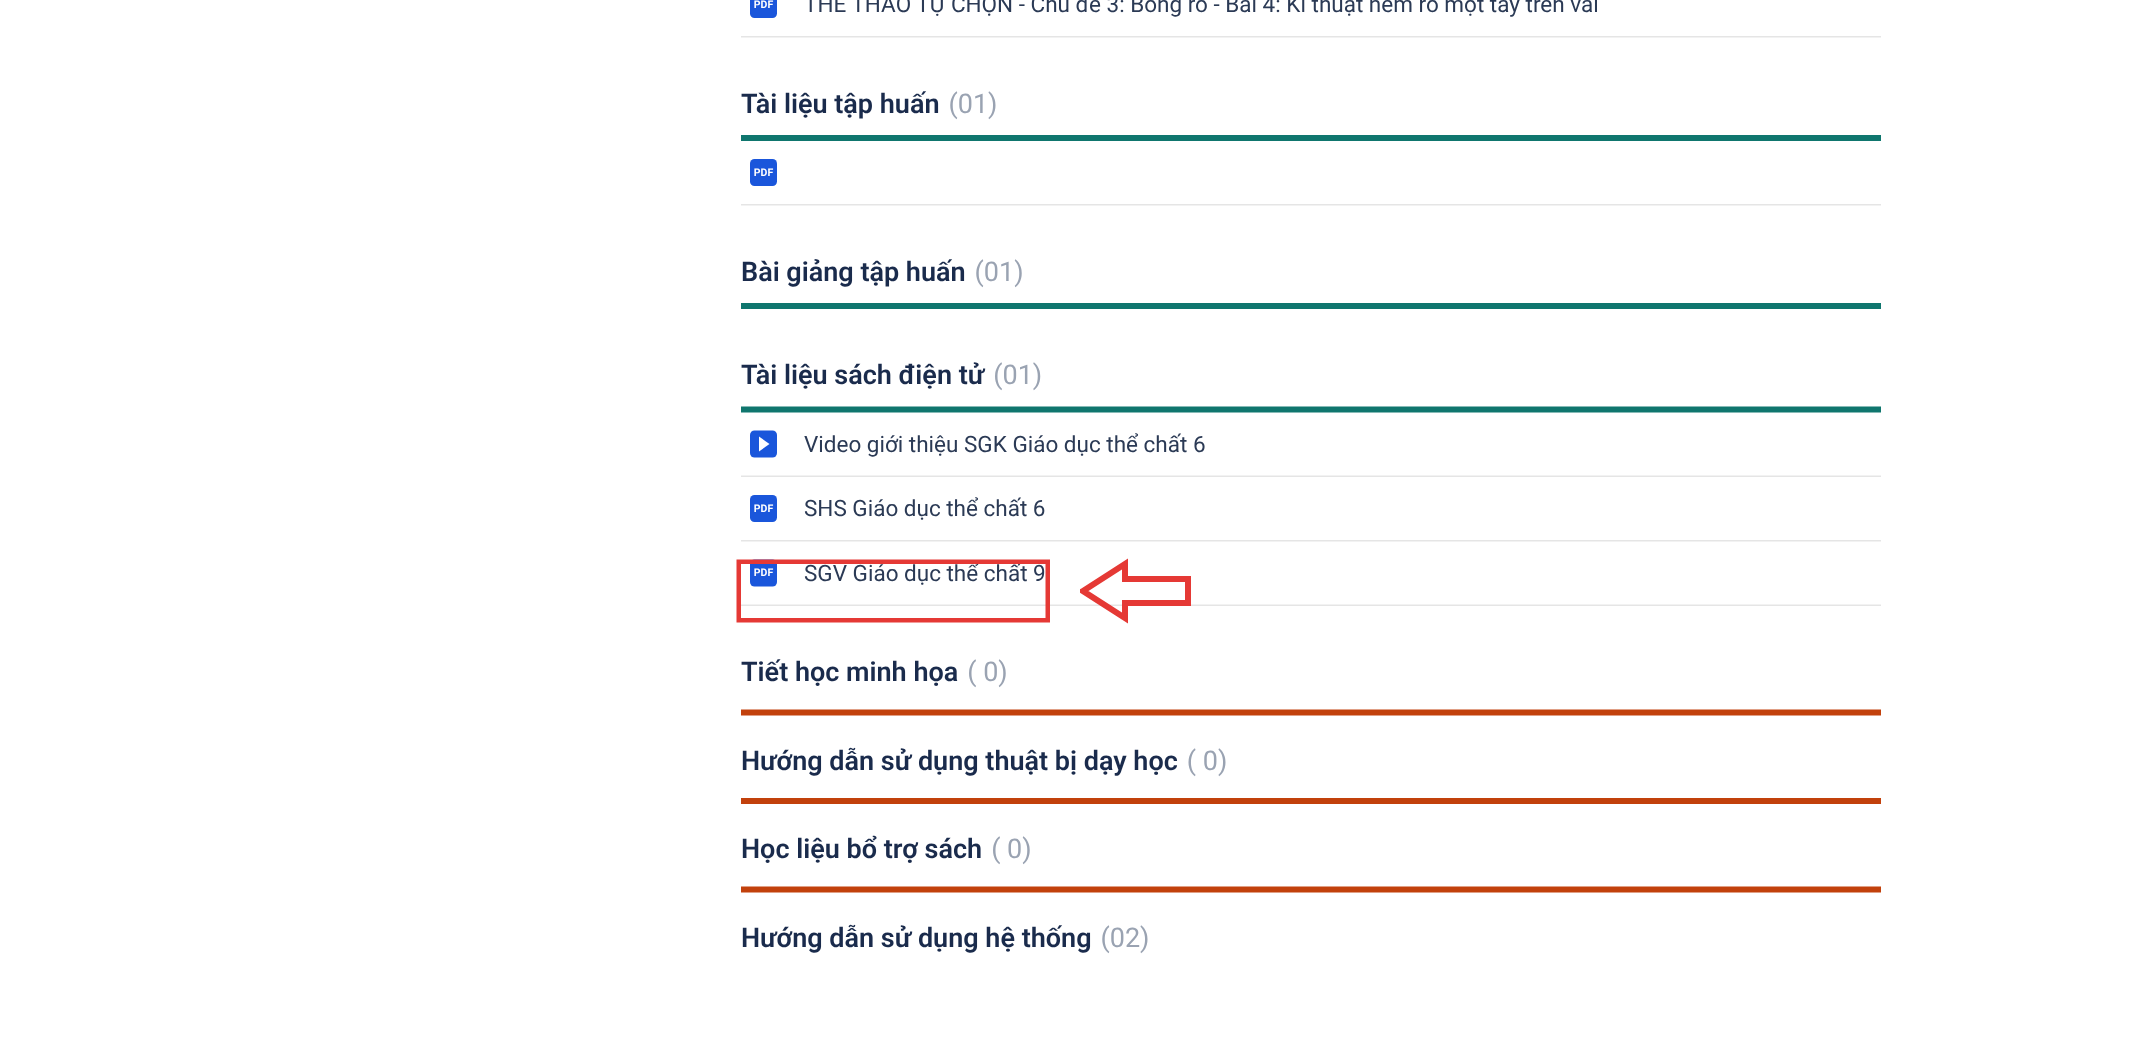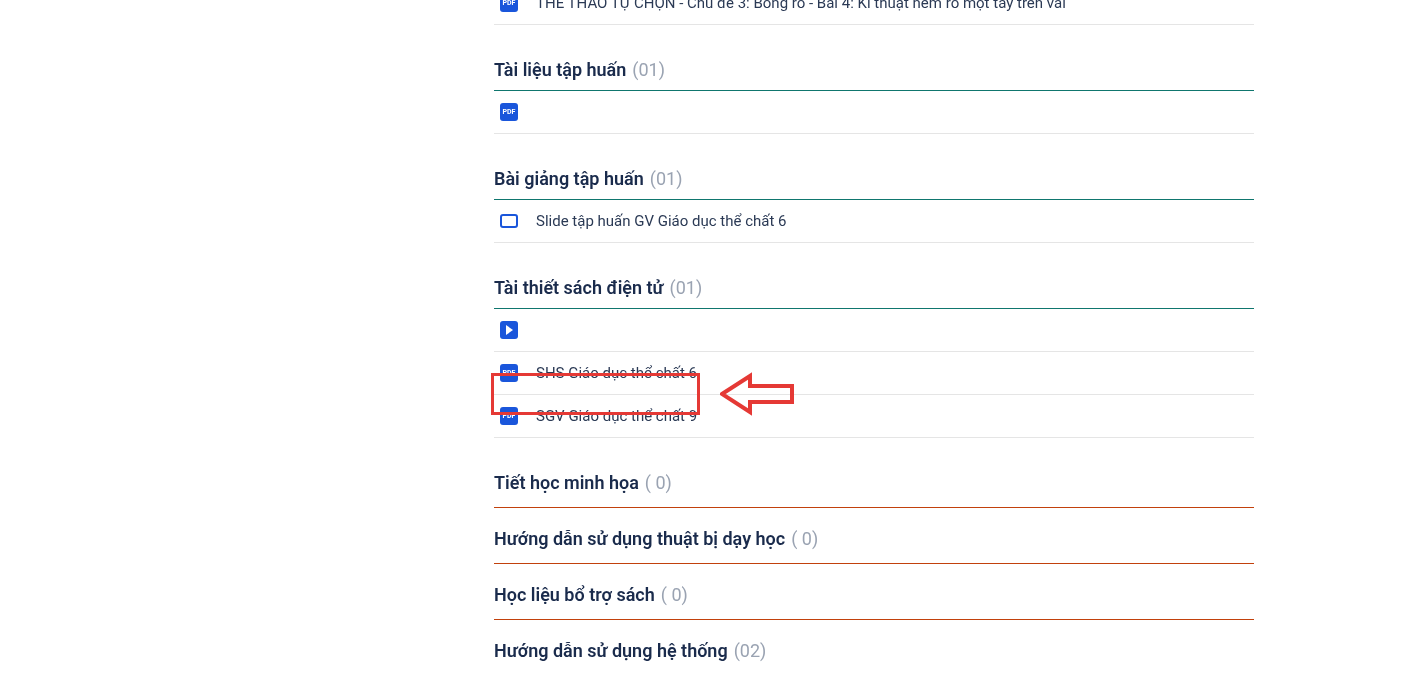--- a/index.html
+++ b/index.html
@@ -69,37 +69,37 @@
   }
   .item-label {
     font-size: 15px;
     color: #2b3a55;
   }
   .section-header {
     display: flex;
     align-items: baseline;
     gap: 6px;
     padding: 34px 0 10px 0;
-    border-bottom: 1px solid #0f766e;
+    border-bottom: 4px solid #0f766e;
   }
   .section-title {
     font-size: 18px;
     font-weight: 600;
     color: #1a2b4c;
   }
   .section-count {
     font-size: 18px;
     color: #9aa3b2;
   }
   .section-empty {
     display: flex;
     align-items: baseline;
     gap: 6px;
     padding: 20px 0 14px 0;
-    border-bottom: 1px solid #c2410c;
+    border-bottom: 4px solid #c2410c;
   }
   .highlight-box {
     position: absolute;
     border: 3px solid #e53935;
     pointer-events: none;
   }
   .arrow-svg {
     position: absolute;
     pointer-events: none;
   }
@@ -119,31 +119,28 @@
     <span class="section-count">(01)</span>
   </div>
   <div class="item-row">
     <span class="icon-box icon-pdf">PDF</span>
   </div>
 
   <div class="section-header">
     <span class="section-title">Bài giảng tập huấn</span>
     <span class="section-count">(01)</span>
   </div>
-  <div class="item-row">
-    <span class="icon-box icon-slide"></span>
-    <span class="item-label">Slide tập huấn GV Giáo dục thể chất 6</span>
-  </div>
 
   <div class="section-header">
-    <span class="section-title">Tài thiết sách điện tử</span>
+    <span class="section-title">Tài liệu sách điện tử</span>
     <span class="section-count">(01)</span>
   </div>
   <div class="item-row">
     <span class="icon-box icon-video"></span>
+    <span class="item-label">Video giới thiệu SGK Giáo dục thể chất 6</span>
   </div>
   <div class="item-row" style="position:relative;">
     <span class="icon-box icon-pdf">PDF</span>
     <span class="item-label">SHS Giáo dục thể chất 6</span>
   </div>
   <div class="item-row">
     <span class="icon-box icon-pdf">PDF</span>
     <span class="item-label">SGV Giáo dục thể chất 9</span>
   </div>
 

